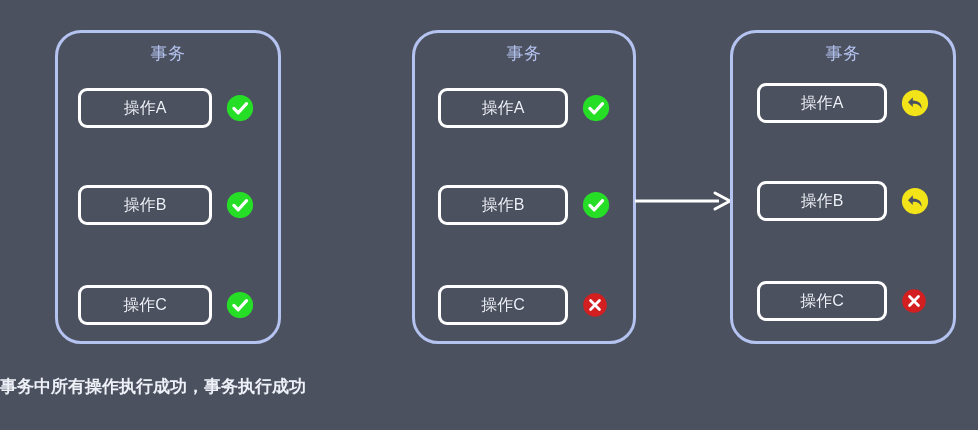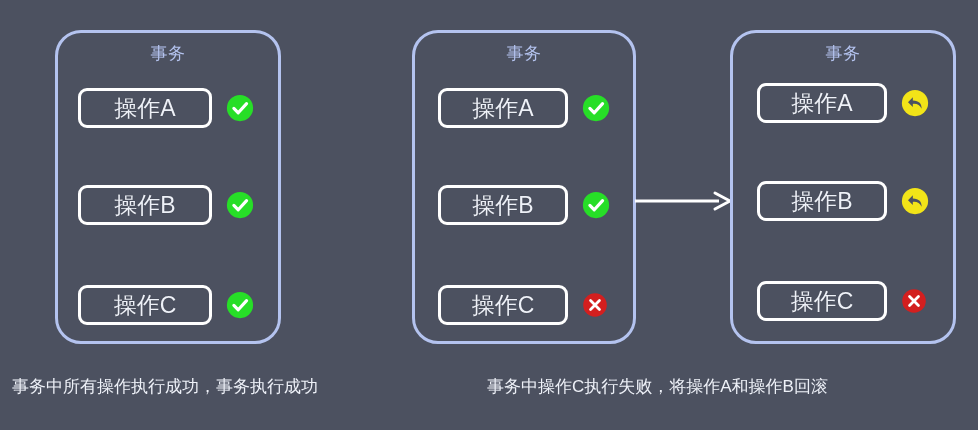--- a/index.html
+++ b/index.html
@@ -48,21 +48,21 @@
     position: absolute;
     display: flex;
     align-items: center;
   }
   .op-box {
     box-sizing: border-box;
     border: 3px solid #ffffff;
     border-radius: 9px;
     background: transparent;
     color: #eef1f8;
-    font-size: 23px;
+    font-size: 16px;
     line-height: 34px;
     height: 40px;
     text-align: center;
     white-space: nowrap;
     display: flex;
     align-items: center;
     justify-content: center;
     text-shadow: 0 0 1px rgba(0,0,0,0.35);
   }
   .status-icon {
@@ -174,17 +174,16 @@
 
     <div class="op-row" style="left:24px; top:248px;">
       <div class="op-box" style="width:130px;">操作C</div>
       <svg class="status-icon" viewBox="0 0 32 32" style="width:26px;height:26px;">
         <circle cx="16" cy="16" r="14.5" fill="#d31f1f"></circle>
         <path d="M10.5 10.5 L21.5 21.5 M21.5 10.5 L10.5 21.5" fill="none" stroke="#ffffff" stroke-width="3.4" stroke-linecap="round"></path>
       </svg>
     </div>
   </div>
 
-  <div class="caption" style="left:12px; top:375px;">事务中所有操作执行成功，事务执行成功</div>
+  <div class="caption" style="left:0; top:375px;font-weight:bold;">事务中所有操作执行成功，事务执行成功</div>
 
-  <div class="caption" style="left:487px; top:375px;">事务中操作C执行失败，将操作A和操作B回滚</div>
 
 </div>
 
 </body></html>

